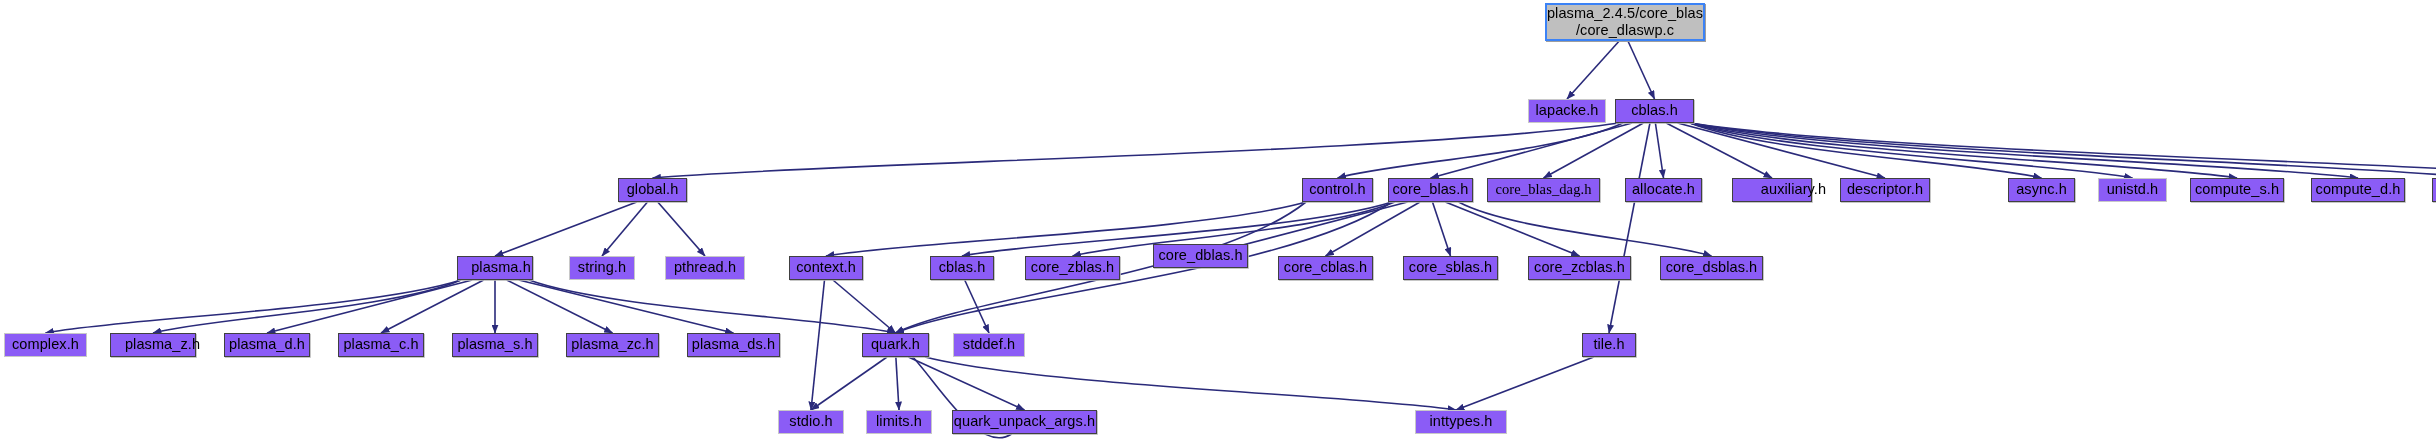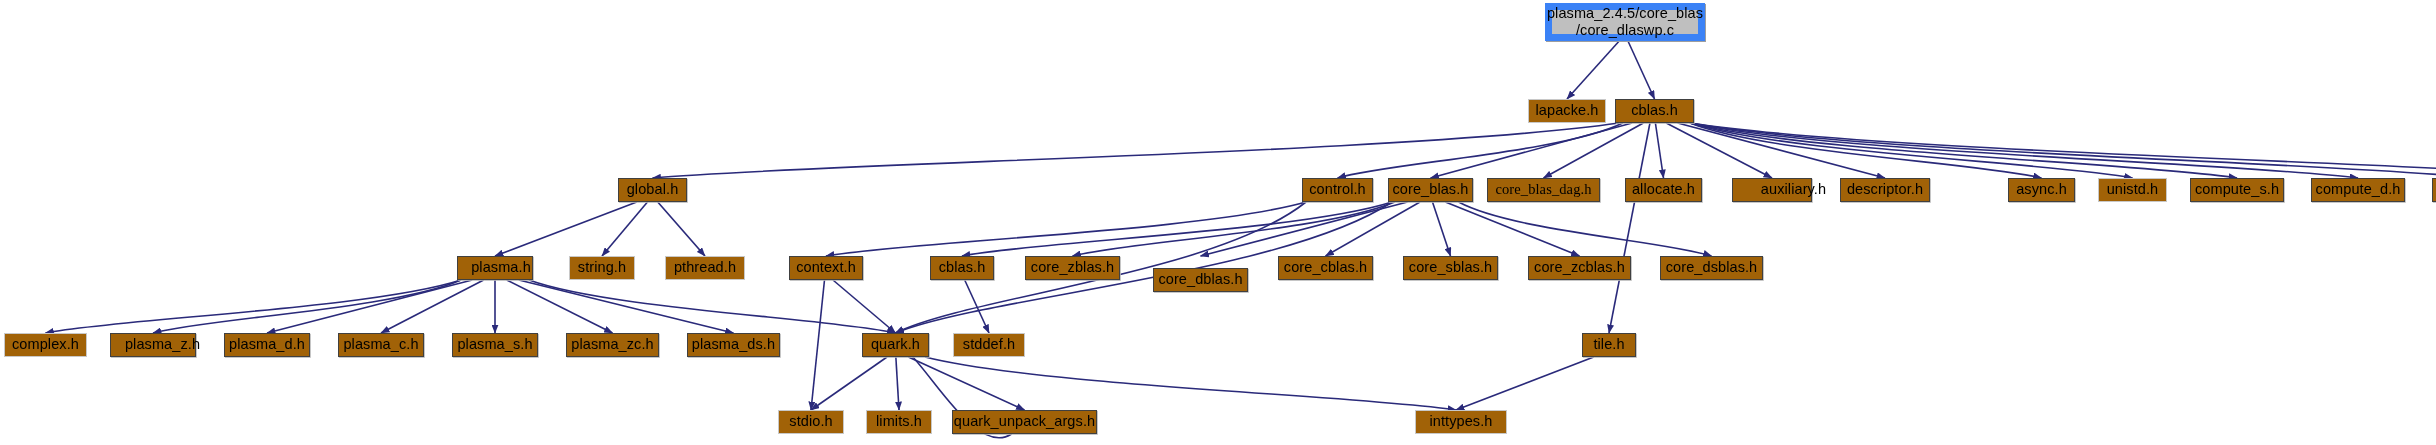--- a/index.html
+++ b/index.html
@@ -22,36 +22,36 @@
     width: 2436px;
     height: 445px;
   }
   .node {
     position: absolute;
     box-sizing: border-box;
     display: flex;
     align-items: center;
     justify-content: center;
     text-align: center;
-    background: #a16207;
+    background: #8b5cf6;
     border: 1px solid #c8c8c8;
     color: #000000;
     font-size: 14.5px;
     line-height: 1.18;
     letter-spacing: 0.1px;
     white-space: pre-line;
     z-index: 3;
   }
   .node.solid {
     border: 1px solid #404040;
     box-shadow: 0.8px 0.8px 0 0 #b9b9b9;
   }
   .node.root {
     background: #bfbfbf;
-    border: 7px solid #3b82f6;
+    border: 2px solid #3b82f6;
     box-shadow: 1px 1px 0 0 #9e9e9e;
   }
 </style>
 </head>
 <body>
 
 <div id="graph-root">
   <svg class="edges" viewBox="0 0 2436 445" preserveAspectRatio="none">
     <defs>
       <marker id="arrowhead" markerWidth="9" markerHeight="7" refX="8.4" refY="3.5" orient="auto" markerUnits="userSpaceOnUse">
@@ -123,21 +123,21 @@
       <div class="node" style="left: 2098px; top: 178px; width: 69px; height: 24px;">unistd.h</div>
       <div class="node solid" style="left: 2190px; top: 178px; width: 94px; height: 24px;">compute_s.h</div>
       <div class="node solid" style="left: 2311px; top: 178px; width: 94px; height: 24px;">compute_d.h</div>
       <div class="node solid" style="left: 2432px; top: 178px; width: 94px; height: 24px;">compute_c.h</div>
       <div class="node solid" style="left: 457px; top: 256px; width: 76px; height: 24px; padding-left: 12px;">plasma.h</div>
       <div class="node" style="left: 569px; top: 256px; width: 66px; height: 24px;">string.h</div>
       <div class="node" style="left: 665px; top: 256px; width: 80px; height: 24px;">pthread.h</div>
       <div class="node solid" style="left: 789px; top: 256px; width: 74px; height: 24px;">context.h</div>
       <div class="node solid" style="left: 930px; top: 256px; width: 64px; height: 24px;">cblas.h</div>
       <div class="node solid" style="left: 1025px; top: 256px; width: 95px; height: 24px;">core_zblas.h</div>
-      <div class="node solid" style="left: 1153px; top: 268px; width: 95px; height: 24px; text-align: center;">core_dblas.h</div>
+      <div class="node solid" style="left: 1153px; top: 244px; width: 95px; height: 24px; text-align: center;">core_dblas.h</div>
       <div class="node solid" style="left: 1278px; top: 256px; width: 95px; height: 24px;">core_cblas.h</div>
       <div class="node solid" style="left: 1403px; top: 256px; width: 95px; height: 24px;">core_sblas.h</div>
       <div class="node solid" style="left: 1528px; top: 256px; width: 103px; height: 24px;">core_zcblas.h</div>
       <div class="node solid" style="left: 1660px; top: 256px; width: 103px; height: 24px;">core_dsblas.h</div>
       <div class="node" style="left: 4px; top: 333px; width: 83px; height: 24px;">complex.h</div>
       <div class="node solid" style="left: 110px; top: 333px; width: 86px; height: 24px; padding-left: 19px;">plasma_z.h</div>
       <div class="node solid" style="left: 224px; top: 333px; width: 86px; height: 24px;">plasma_d.h</div>
       <div class="node solid" style="left: 338px; top: 333px; width: 86px; height: 24px;">plasma_c.h</div>
       <div class="node solid" style="left: 452px; top: 333px; width: 86px; height: 24px;">plasma_s.h</div>
       <div class="node solid" style="left: 566px; top: 333px; width: 93px; height: 24px;">plasma_zc.h</div>

